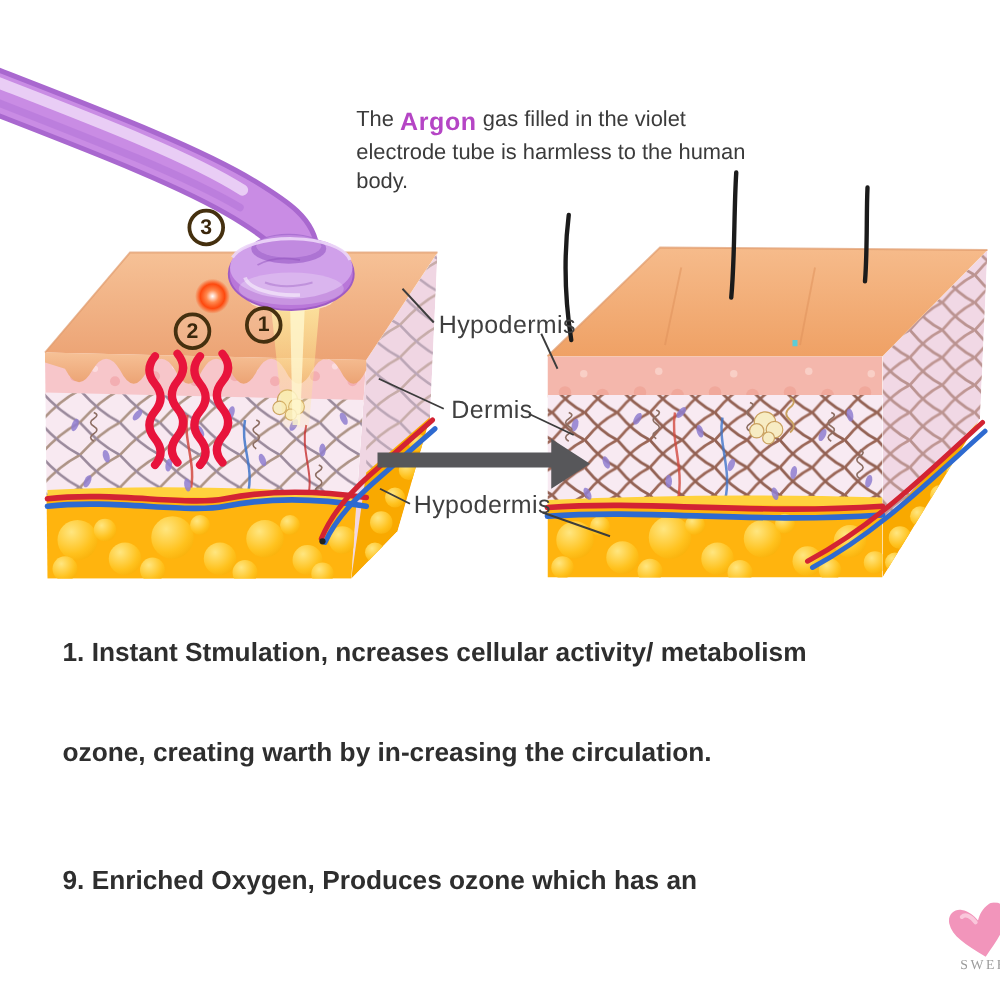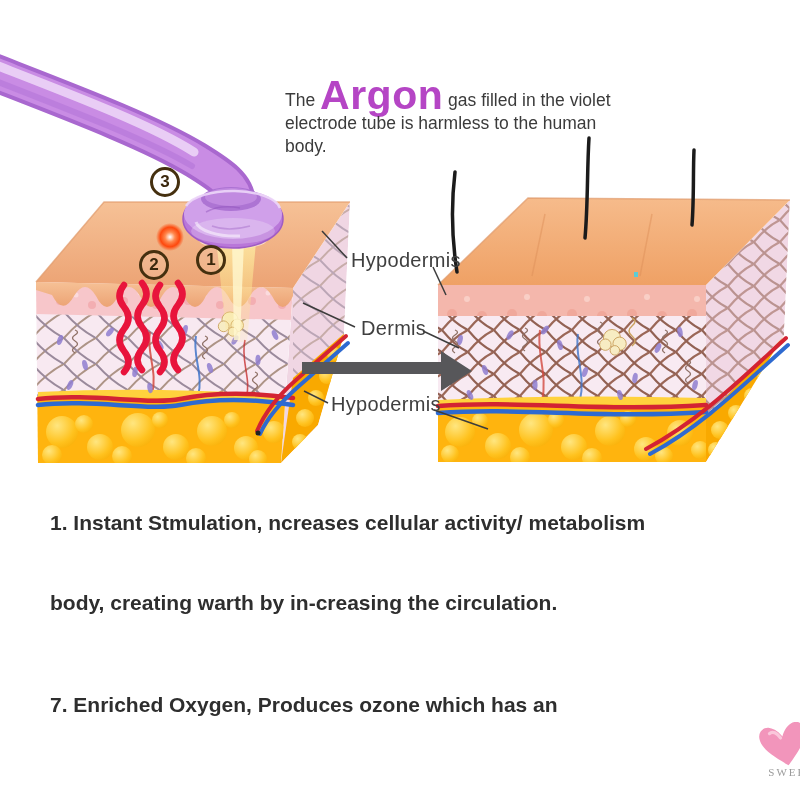--- a/index.html
+++ b/index.html
@@ -9,21 +9,21 @@
   }
   .stage{position:absolute;inset:0;}
   svg.illu{position:absolute;left:0;top:0;}
 
   
   .annotation{
     position:absolute;left:285px;top:84px;width:332px;
     font-size:17.5px;line-height:23px;color:#3b3b3b;
   }
   .annotation .argon{
-    font-size:41px;line-height:23px;color:#b545c5;font-weight:600;
+    font-size:20px;line-height:23px;color:#b545c5;font-weight:600;
     letter-spacing:.5px;vertical-align:-3px;
   }
 
   
   .layer-label{
     position:absolute;font-size:20px;color:#3f3f3f;letter-spacing:.3px;
     white-space:nowrap;
   }
   .lbl-epidermis{left:351px;top:249px;}
   .lbl-dermis{left:361px;top:317px;}
@@ -378,24 +378,24 @@
   </div>
   <div class="marker marker-1">
     <span>1</span>
   </div>
 
   <div class="benefits">
     <div class="benefit benefit-1">
       <div>1. Instant Stmulation, ncreases cellular activity/ metabolism</div>
     </div>
     <div class="benefit benefit-2">
-      <div>body, creating warth by in-creasing the circulation.</div>
+      <div>ozone, creating warth by in-creasing the circulation.</div>
     </div>
     <div class="benefit benefit-3">
-      <div>7. Enriched Oxygen, Produces ozone which has an</div>
+      <div>9. Enriched Oxygen, Produces ozone which has an</div>
     </div>
   </div>
 
   <div class="watermark">
     <svg class="heart" width="52" height="46" viewBox="0 0 46 42">
       <g transform="rotate(-12 23 20)">
         <path d="M23 40 C10 28 2 20 2 11 C2 4 8 1 13 3 C18 5 21 9 23 13 C25 9 28 5 33 3 C38 1 44 4 44 11 C44 20 36 28 23 40 Z" fill="#f295bb"></path>
         <path d="M12 8 C15 6 19 9 21 14" stroke="#fbd3e4" stroke-width="3" fill="none" stroke-linecap="round" opacity="0.8"></path>
       </g>
     </svg>

